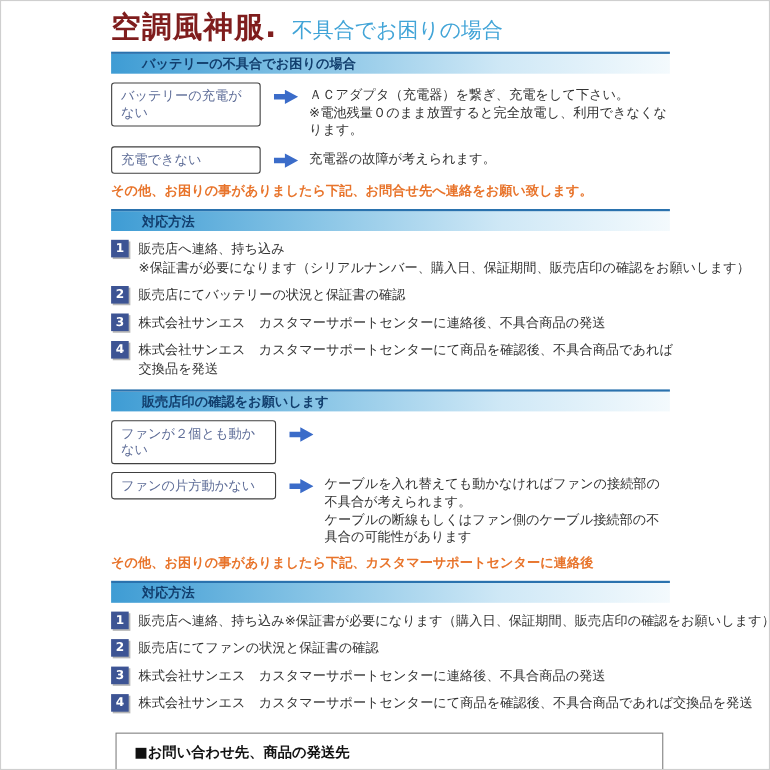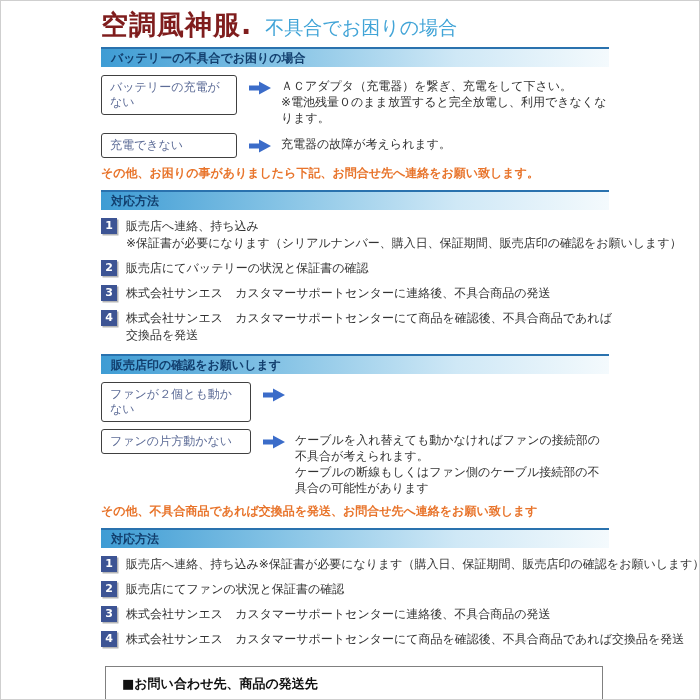--- a/index.html
+++ b/index.html
@@ -14,21 +14,21 @@
   
   .title-row{white-space:nowrap;}
   .logo{font-size:27px;font-weight:bold;color:#7f1d1d;letter-spacing:1px;}
   .subtitle{font-size:19px;color:#41a4d7;margin-left:8px;}
 
   
   .section-bar{
     height:18px;line-height:18px;margin-top:8px;
     border-top:2px solid #2a72ae;
     background:linear-gradient(to right,#3e9cd4 0%,#85c3e5 35%,#cfe8f6 70%,#f4fafd 100%);
-    color:#123f6e;font-weight:bold;font-size:12px;padding-left:10px;
+    color:#123f6e;font-weight:bold;font-size:12px;padding-left:28px;
   }
   .section-bar.first{margin-top:4px;}
   .section-bar.fan{margin-top:10px;}
 
   
   .flow-row{display:flex;align-items:flex-start;margin-top:8px;}
   .flow-row + .flow-row{margin-top:7px;}
   .cond-box{
     flex:none;border:1px solid #404040;border-radius:3px;background:#fff;
     color:#5d6c97;font-size:12px;line-height:15px;padding:4px 8px;width:118px;
@@ -137,21 +137,21 @@
       <svg width="22" height="14" viewBox="0 0 22 14">
           <polygon points="0,4.5 10,4.5 10,0.5 22,7 10,13.5 10,9.5 0,9.5" fill="#3b6cc9"></polygon>
         </svg>
     </span>
     <div class="result">
       <div>ケーブルを入れ替えても動かなければファンの接続部の不具合が考えられます。</div>
       <div>ケーブルの断線もしくはファン側のケーブル接続部の不具合の可能性があります</div>
     </div>
   </div>
 
-  <div class="notice">その他、不具合商品であれば交換品を発送、お問合せ先へ連絡をお願い致します</div>
+  <div class="notice">その他、お困りの事がありましたら下記、カスタマーサポートセンターに連絡後</div>
 
   <div class="section-bar">対応方法</div>
 
   <div class="step">
     <span class="step-num">1</span>
     <div class="step-text">
       <div>販売店へ連絡、持ち込み※保証書が必要になります（購入日、保証期間、販売店印の確認をお願いします）</div>
     </div>
   </div>
   <div class="step">

